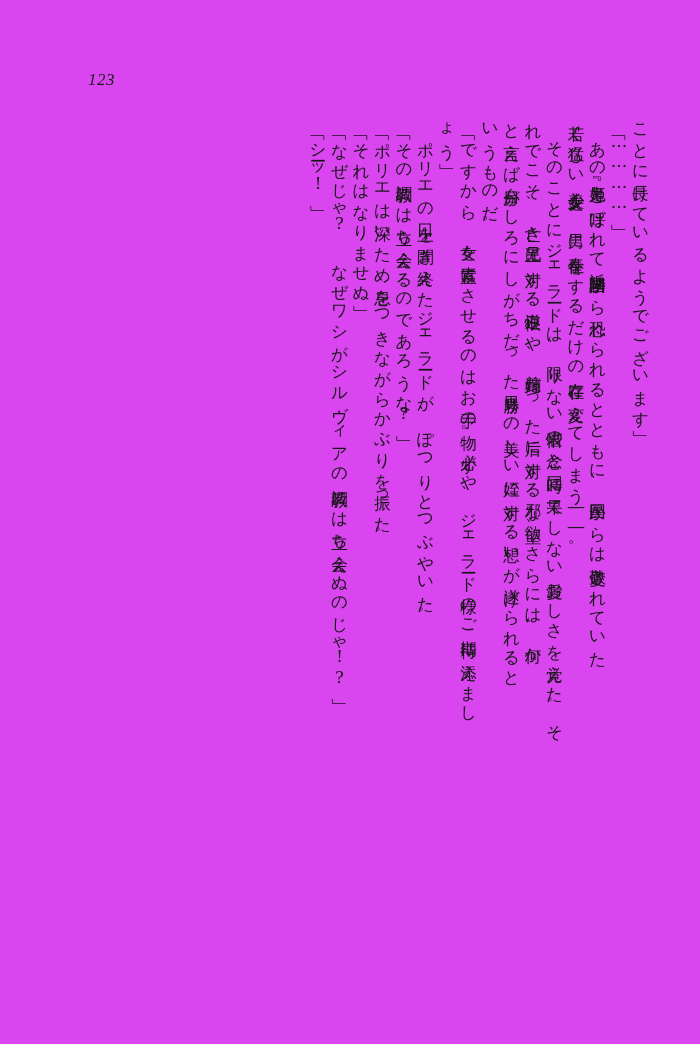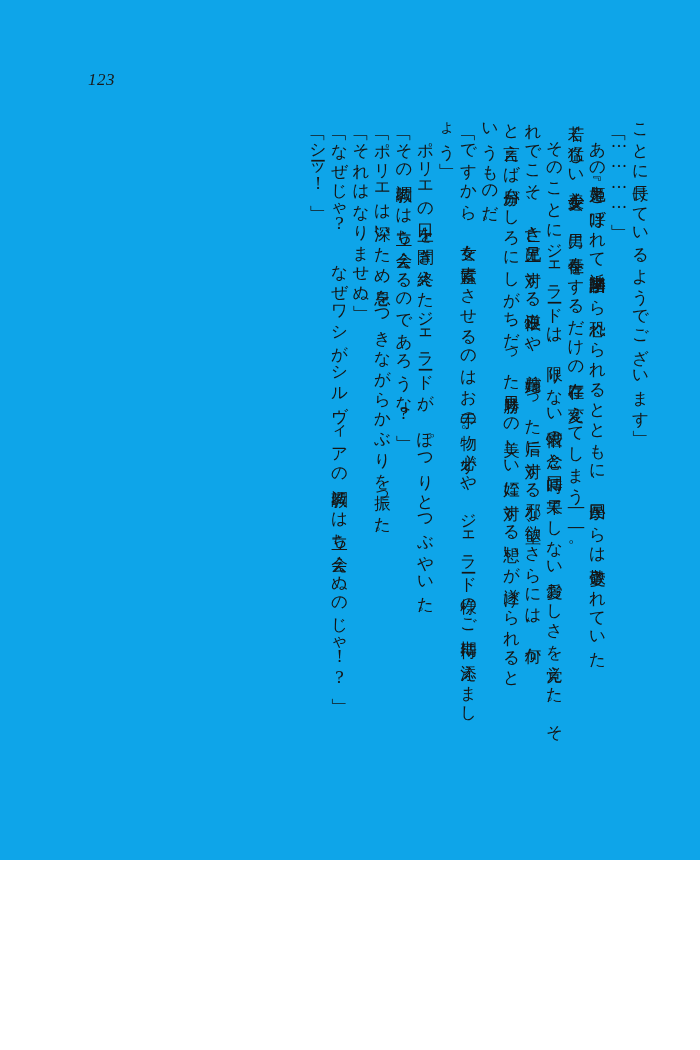--- a/index.html
+++ b/index.html
@@ -10,22 +10,22 @@
   body {
     width: 700px;
     height: 1050px;
     overflow: hidden;
     font-family: "DejaVu Serif", "Liberation Serif", serif;
     color: #111111;
   }
   .page {
     position: relative;
     width: 700px;
-    height: 860px;
-    background: #0ea5e9;
+    height: 1044px;
+    background: #d946ef;
   }
   .page-number {
     position: absolute;
     top: 70px;
     left: 88px;
     font-size: 17px;
     font-family: "Liberation Serif", "DejaVu Serif", serif;
     font-style: italic;
     color: #1a1a1a;
     letter-spacing: 0.5px;

